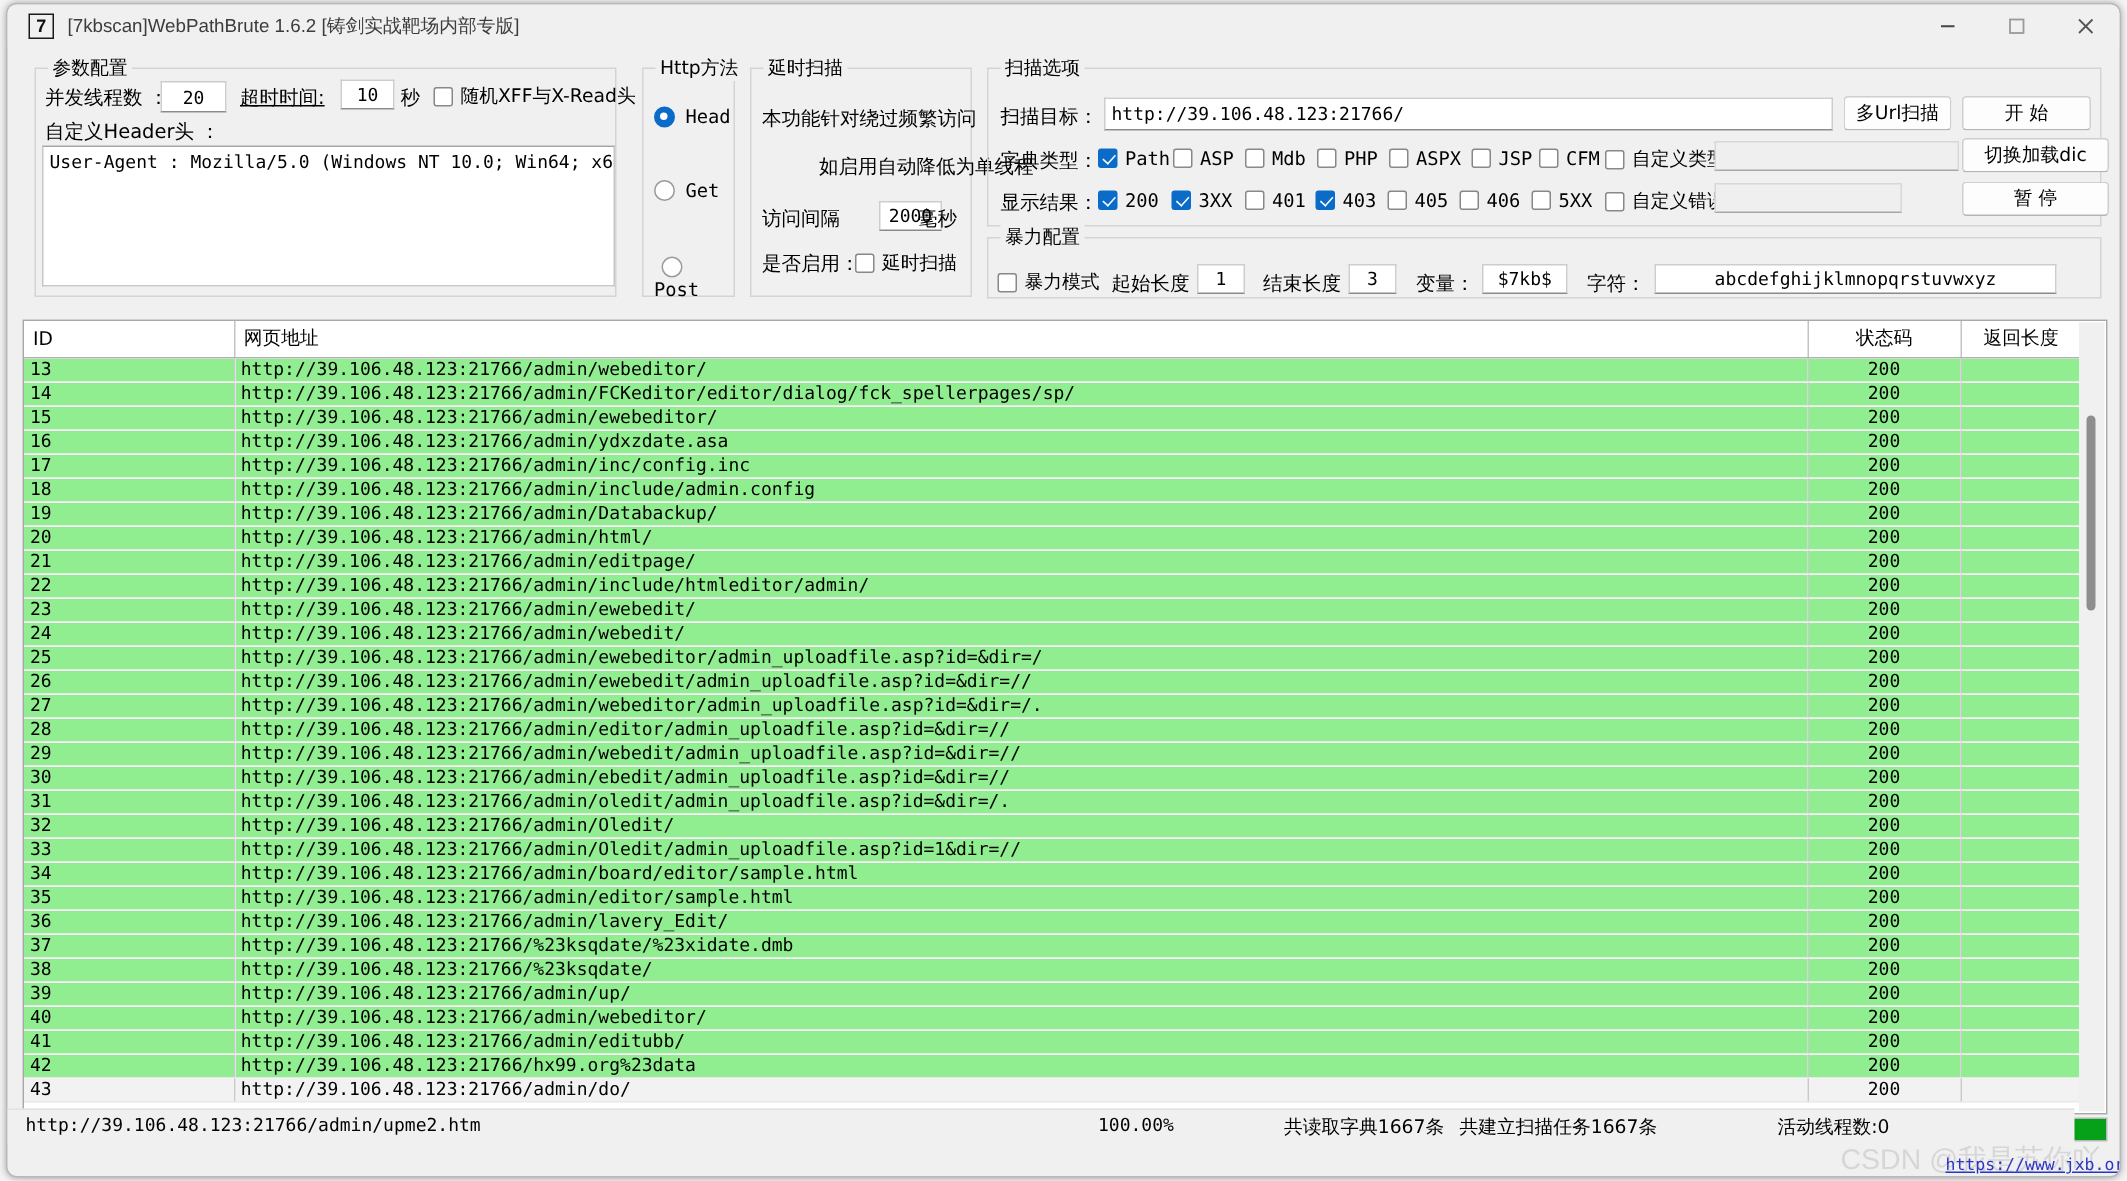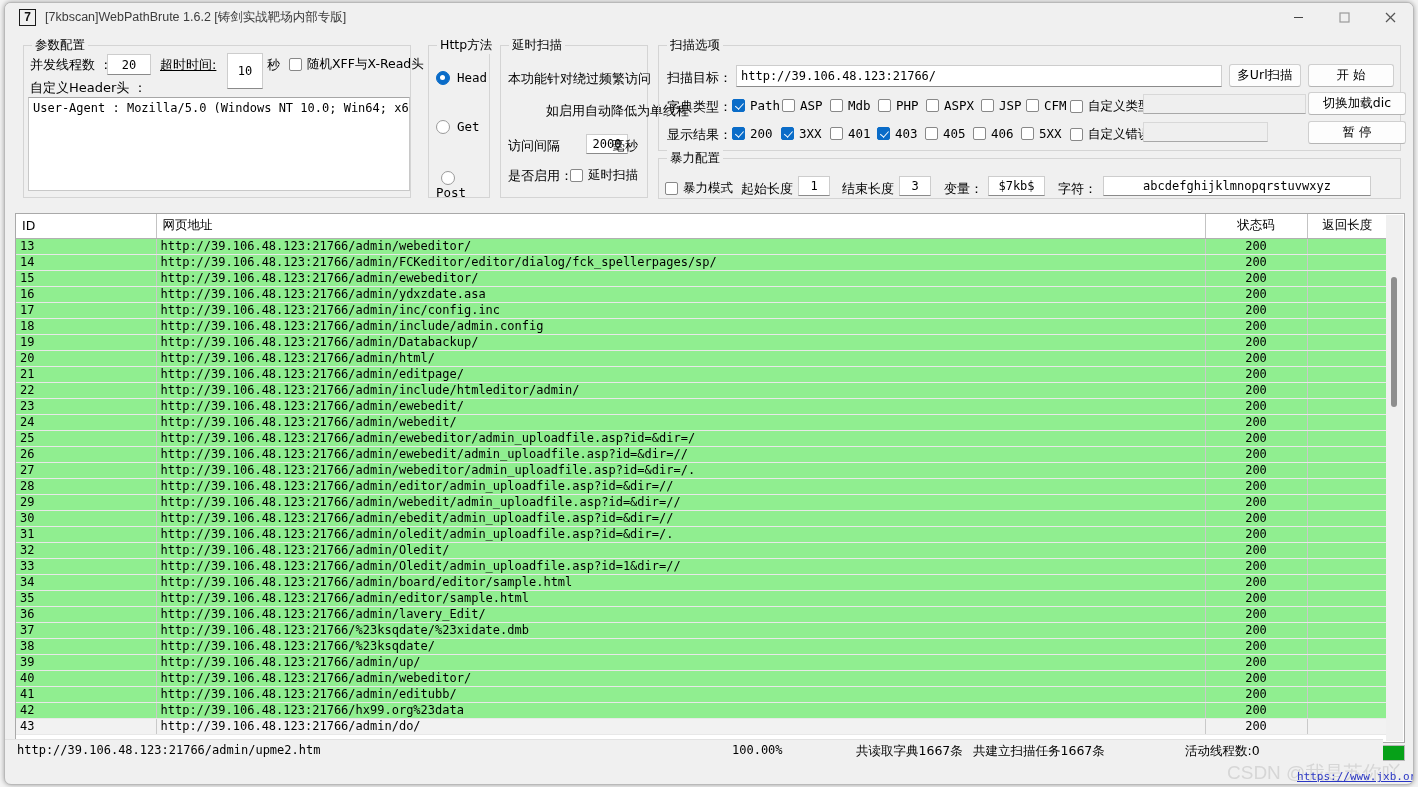--- a/index.html
+++ b/index.html
@@ -317,21 +317,21 @@
       </div>
     </div>
   </div>
 
   <div class="groupbox" style="left:18px; top:42px; width:388px; height:153px;">
     <div class="gb-legend">参数配置</div>
   </div>
   <div class="lbl" style="left:25px; top:53px;">并发线程数 ：</div>
   <div class="tinput center" style="left:102px; top:51px; width:44px; height:21px;">20</div>
   <div class="lbl" style="left:155px; top:53px;text-decoration:underline;">超时时间:</div>
-  <div class="tinput center" style="left:222px; top:50px; width:36px; height:36px;">10</div>
+  <div class="tinput center" style="left:222px; top:50px; width:36px; height:20px;">10</div>
   <div class="lbl" style="left:262px; top:53px;">秒</div>
   <div class="cbrow" style="left:284px; top:53px;">
     <span class="cb"></span>
     <span>随机XFF与X-Read头</span>
   </div>
   <div class="lbl" style="left:25px; top:76px;">自定义Header头 ：</div>
   <div class="memo" style="left:23px; top:94px; width:382px; height:94px;">User-Agent : Mozilla/5.0 (Windows NT 10.0; Win64; x64) AppleWebK</div>
 
   <div class="groupbox" style="left:423px; top:42px; width:62px; height:153px;">
     <div class="gb-legend">Http方法</div>

